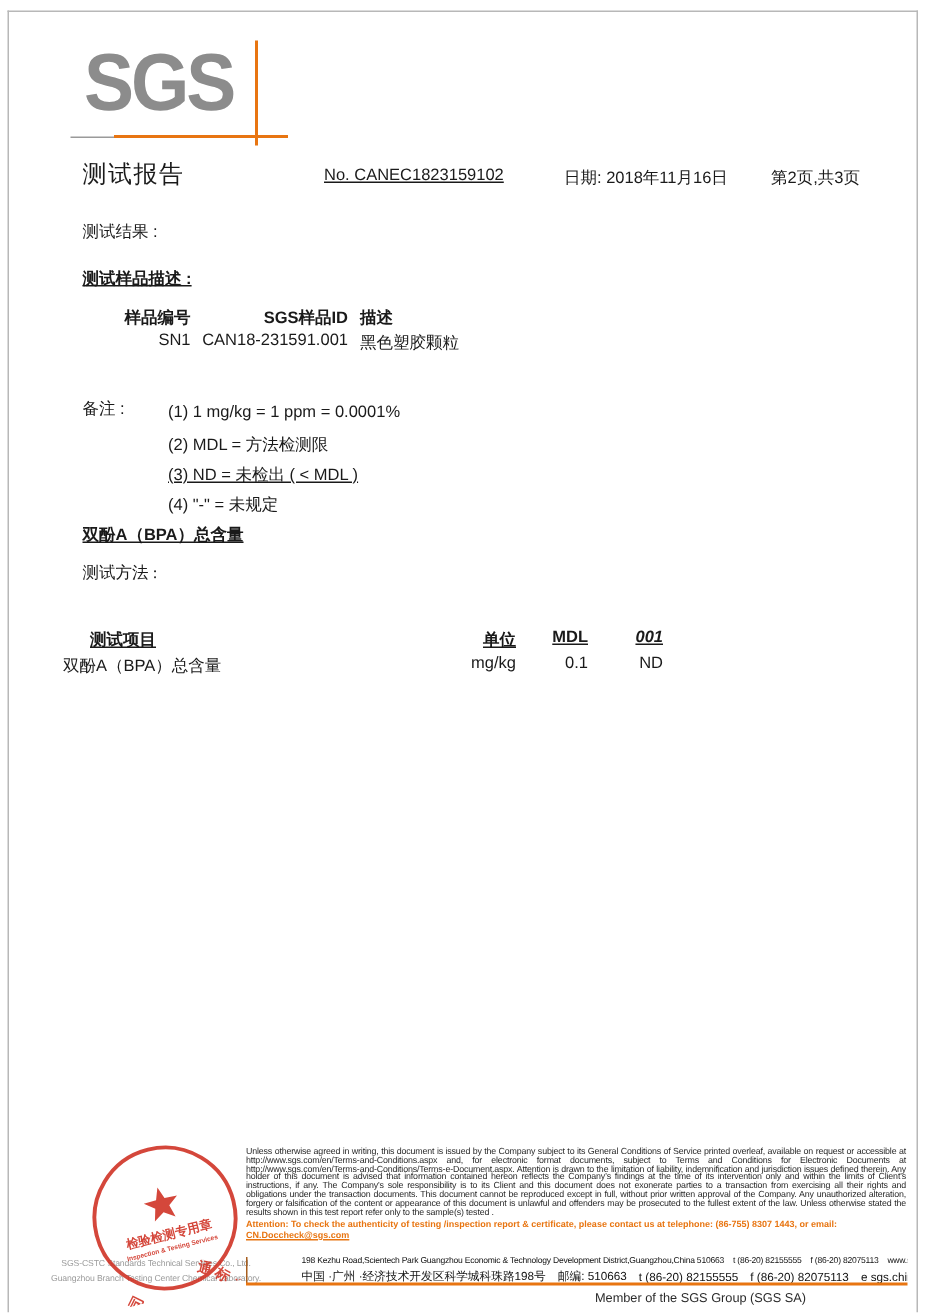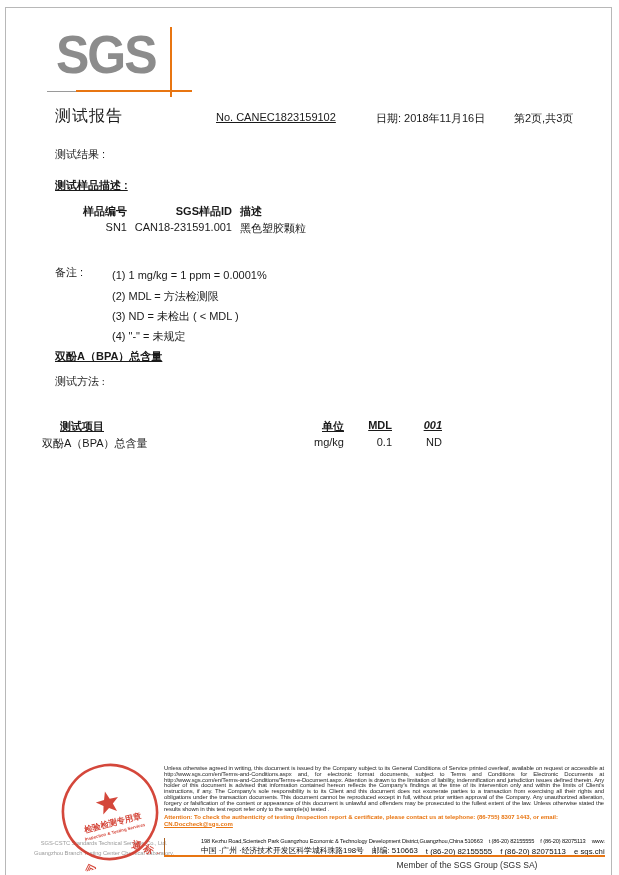--- a/index.html
+++ b/index.html
@@ -29,21 +29,21 @@
 
   .results-label{left:55px;top:147px;}
   .sample-desc-heading{left:55px;top:178px;}
   .col-a{left:55px;width:72px;}
   .col-b{left:130px;width:102px;}
   .col-c{left:240px;}
   .row-hdr{top:204px;}
   .row-val{top:221px;}
   .notes-label{left:55px;top:249px;margin-top:16px;}
   .note{left:112px;}
-  .n1{top:269px;} .n2{top:289px;} .n3{top:309px;} .n4{top:329px;}
+  .n1{top:269px;} .n2{top:289px;} .n3{top:309px;text-decoration:underline;} .n4{top:329px;}
   .bpa-heading{left:55px;top:349px;}
   .method-label{left:55px;top:374px;font-family:Liberation Serif, serif;}
   .method-text{left:112px;top:374px;width:484px;line-height:20px;}
 
   .rt-item-hdr{left:60px;top:419px;}
   .rt-item-val{left:42px;top:436px;}
   .rt-unit{left:300px;width:44px;}
   .rt-mdl{left:352px;width:40px;}
   .rt-001{left:398px;width:44px;}
   .rt-h{top:419px;} .rt-v{top:436px;}

